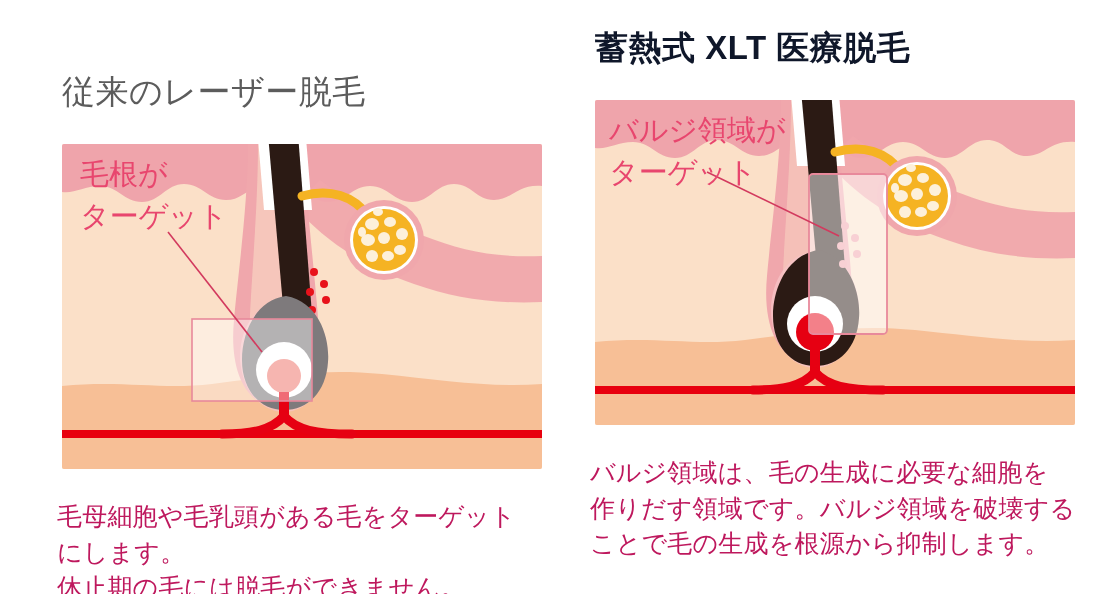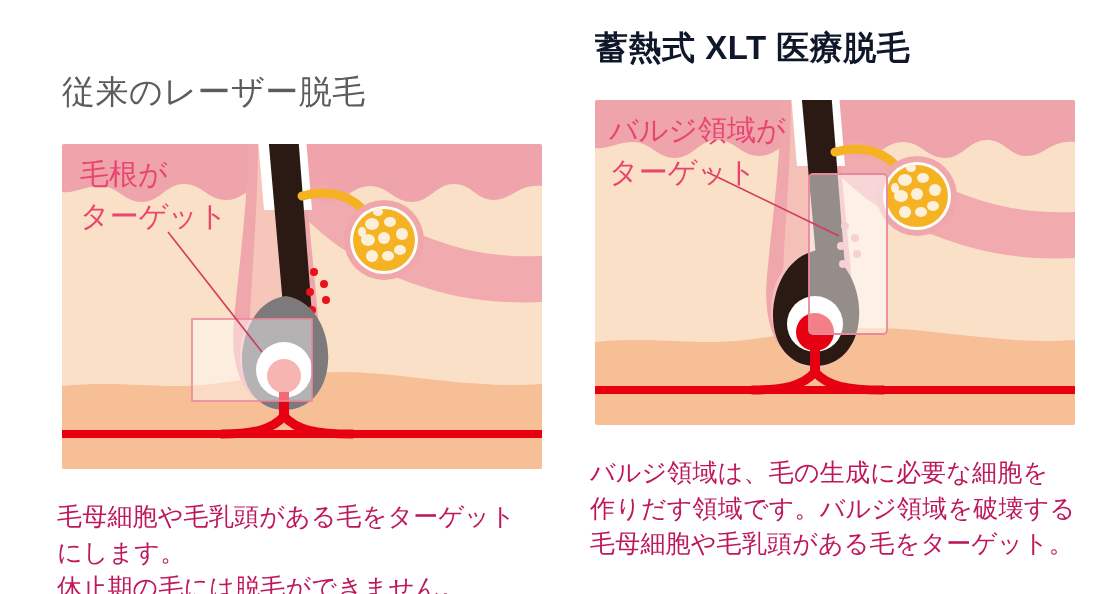--- a/index.html
+++ b/index.html
@@ -216,16 +216,16 @@
           <line x1="112" y1="72" x2="244" y2="136" stroke="#d23a5e" stroke-width="1.6"></line>
         </g>
 
         <text x="14" y="40" fill="#e8466e" font-size="29" font-family="Liberation Sans, sans-serif">バルジ領域が</text>
         <text x="14" y="82" fill="#e8466e" font-size="29" font-family="Liberation Sans, sans-serif">ターゲット</text>
       </svg>
     </div>
 
     <div class="caption caption-right">バルジ領域は、毛の生成に必要な細胞を
 作りだす領域です。バルジ領域を破壊する
-毛母細胞や毛乳頭がある毛をターゲット。</div>
+ことで毛の生成を根源から抑制します。</div>
   </div>
 
 </div>
 
 </body></html>

